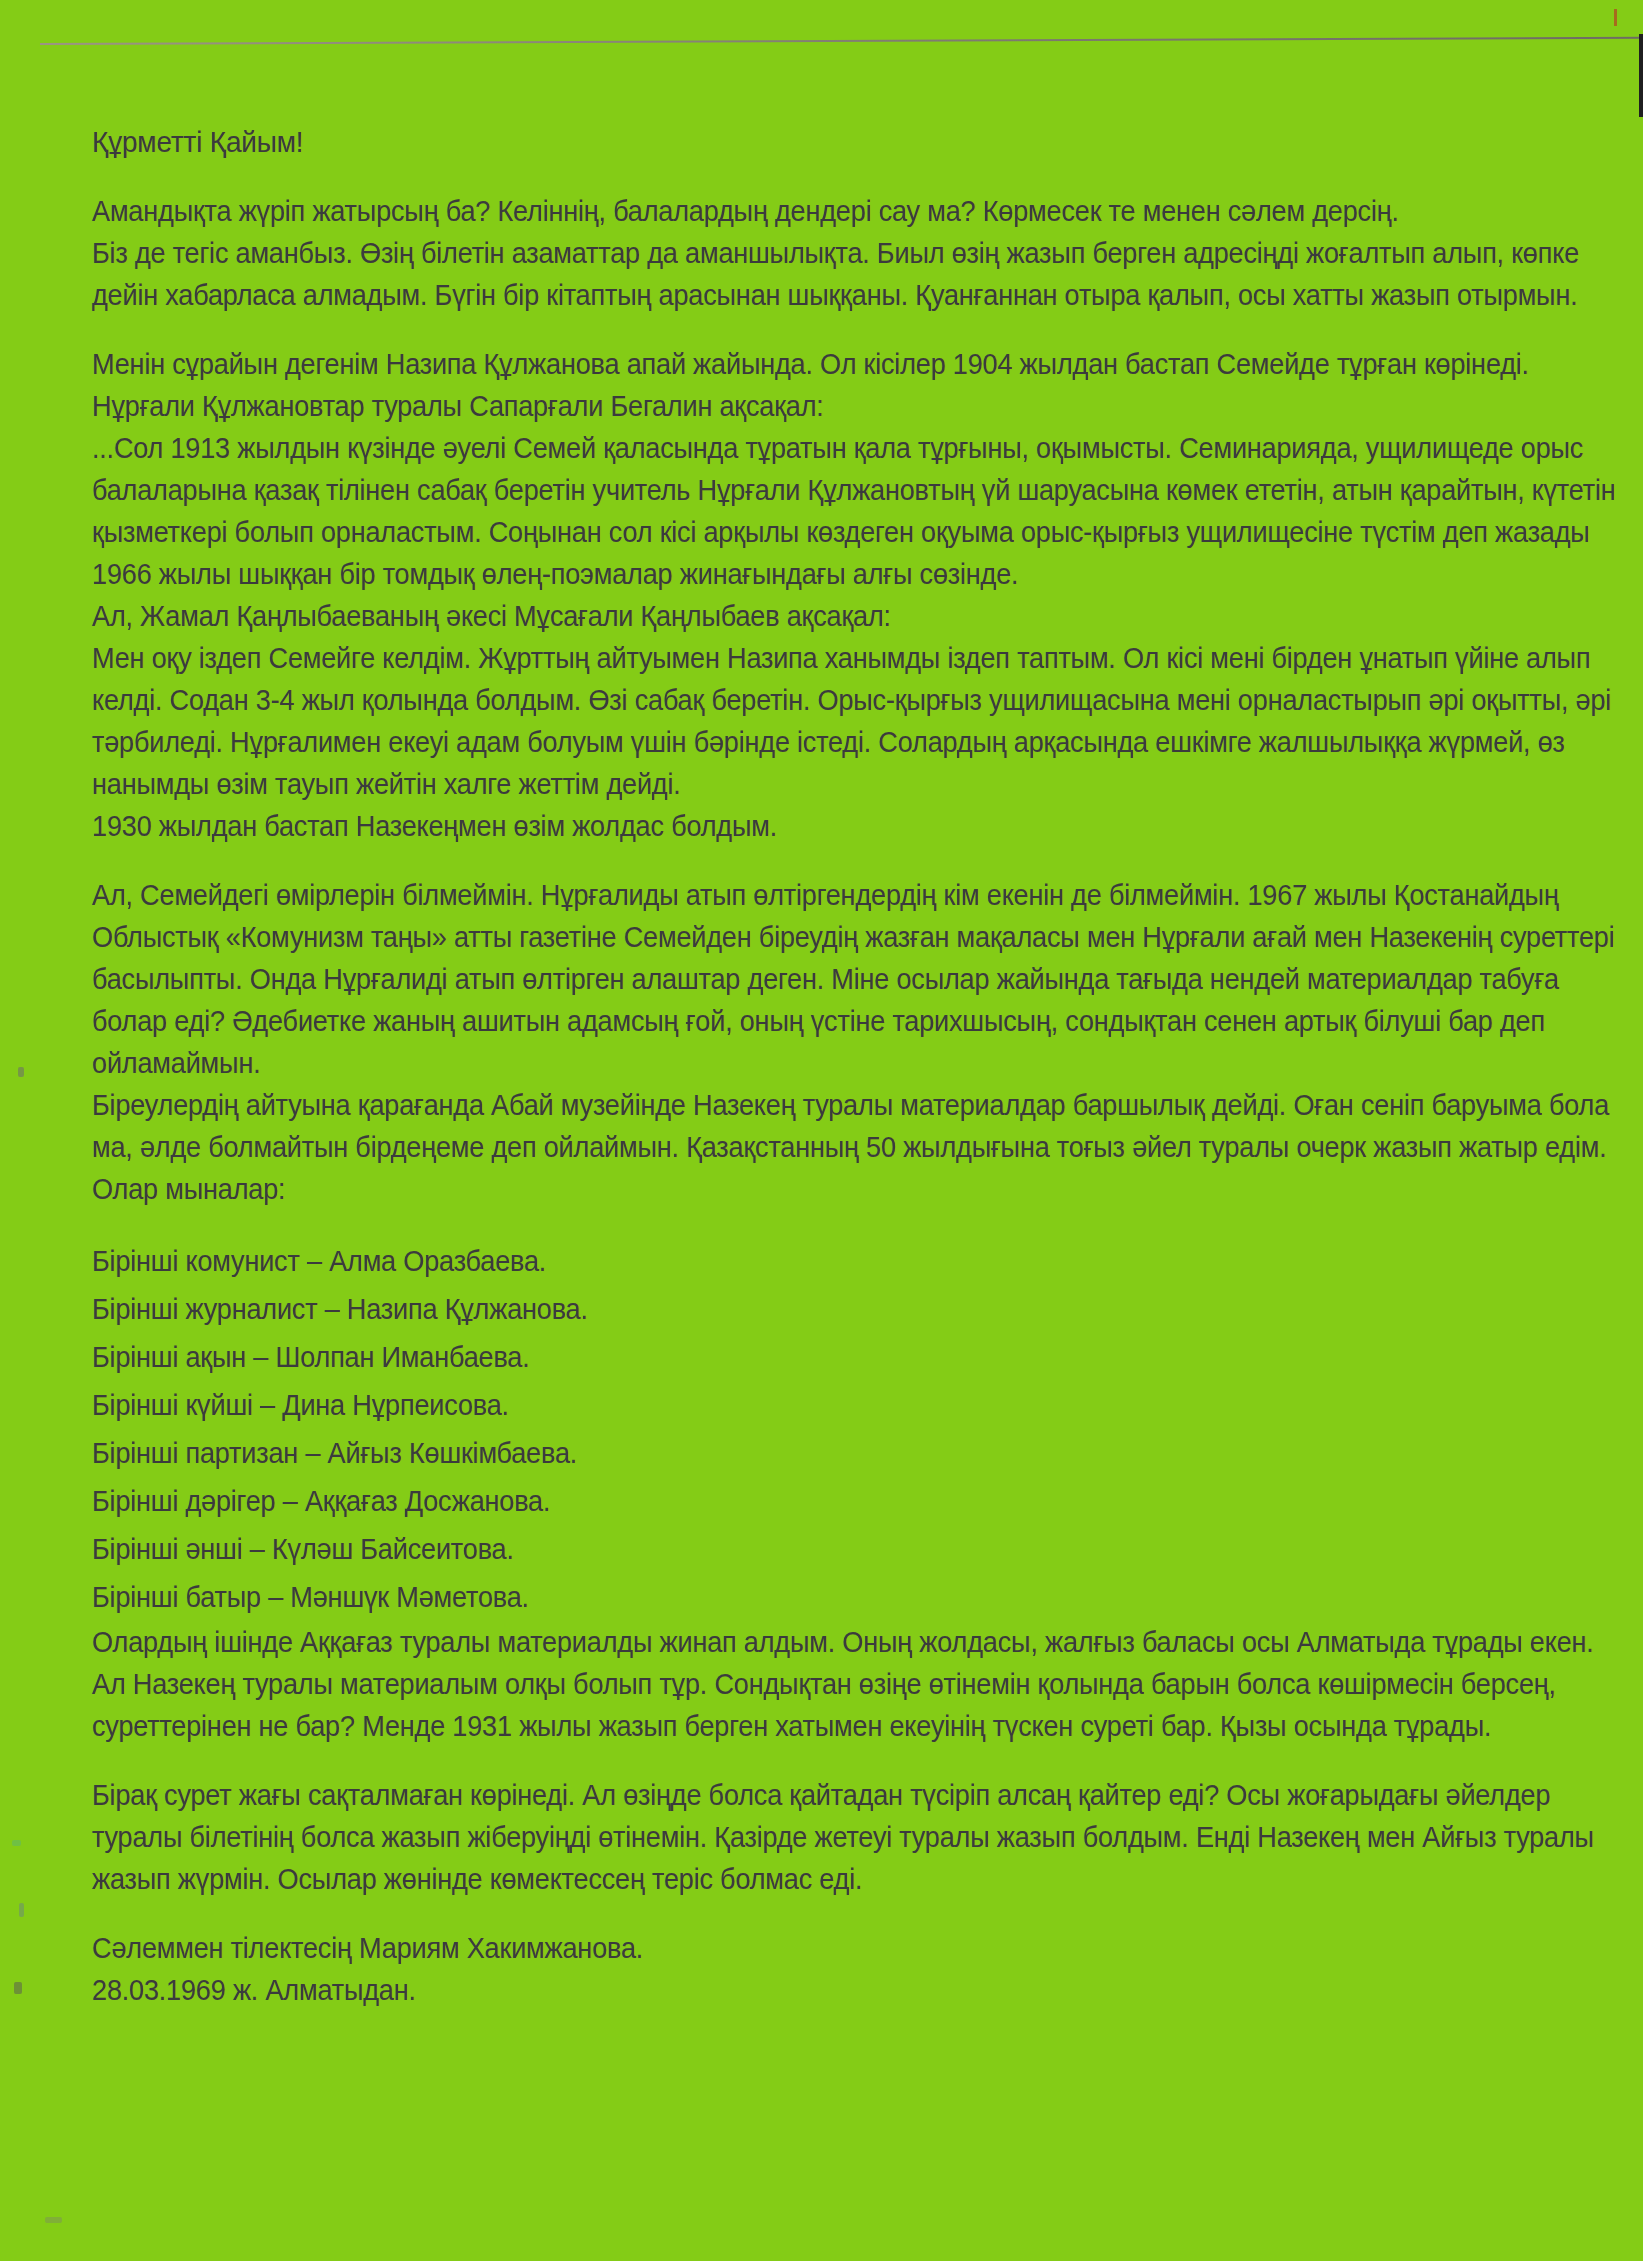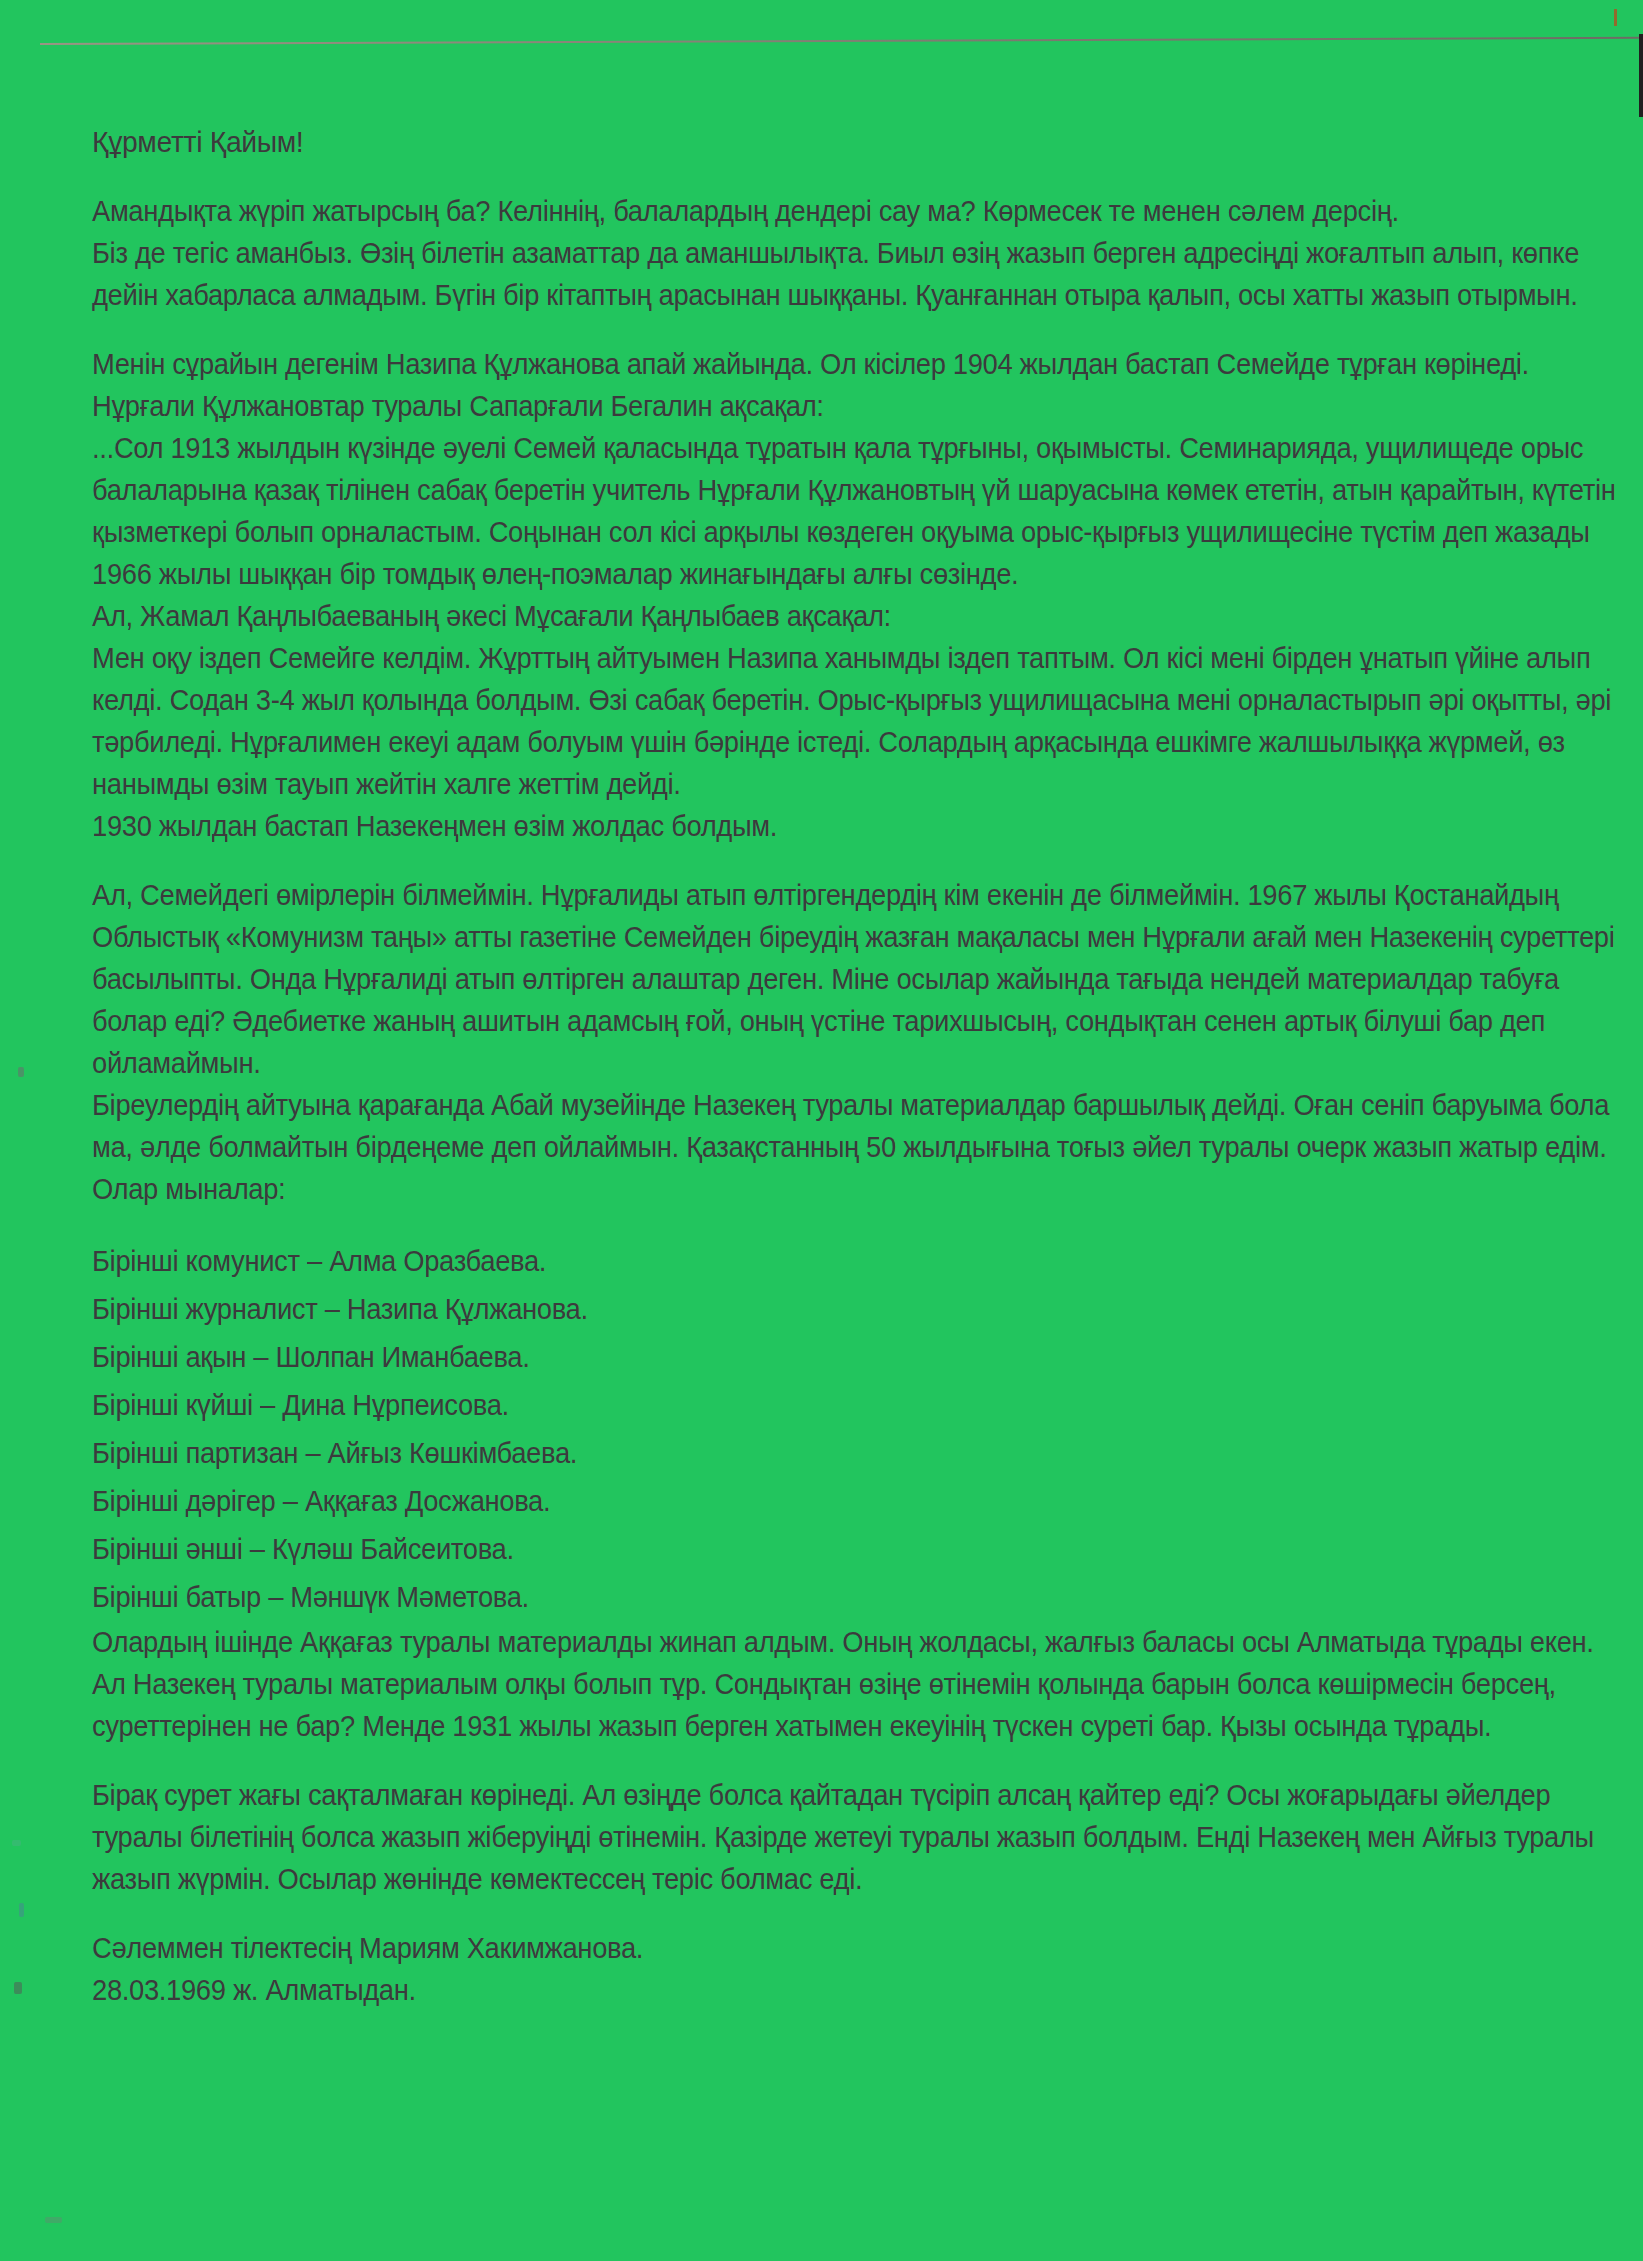--- a/index.html
+++ b/index.html
@@ -1,21 +1,21 @@
 <!DOCTYPE html>
 <html lang="kk" style="font-size:10.3px"><head>
 <meta charset="utf-8">
 <style>
   html, body { margin: 0; padding: 0; background: #e8e8e8; }
 
   .page {
     position: relative;
     width: 1644px;
     height: 2261px;
-    background: #22c55e;
+    background: #84cc16;
     overflow: hidden;
     font-family: "Liberation Sans", "DejaVu Sans", sans-serif;
   }
 
   
   .letter-body {
     position: absolute;
     left: 92px;
     top: 121px;
     width: 1624px;

